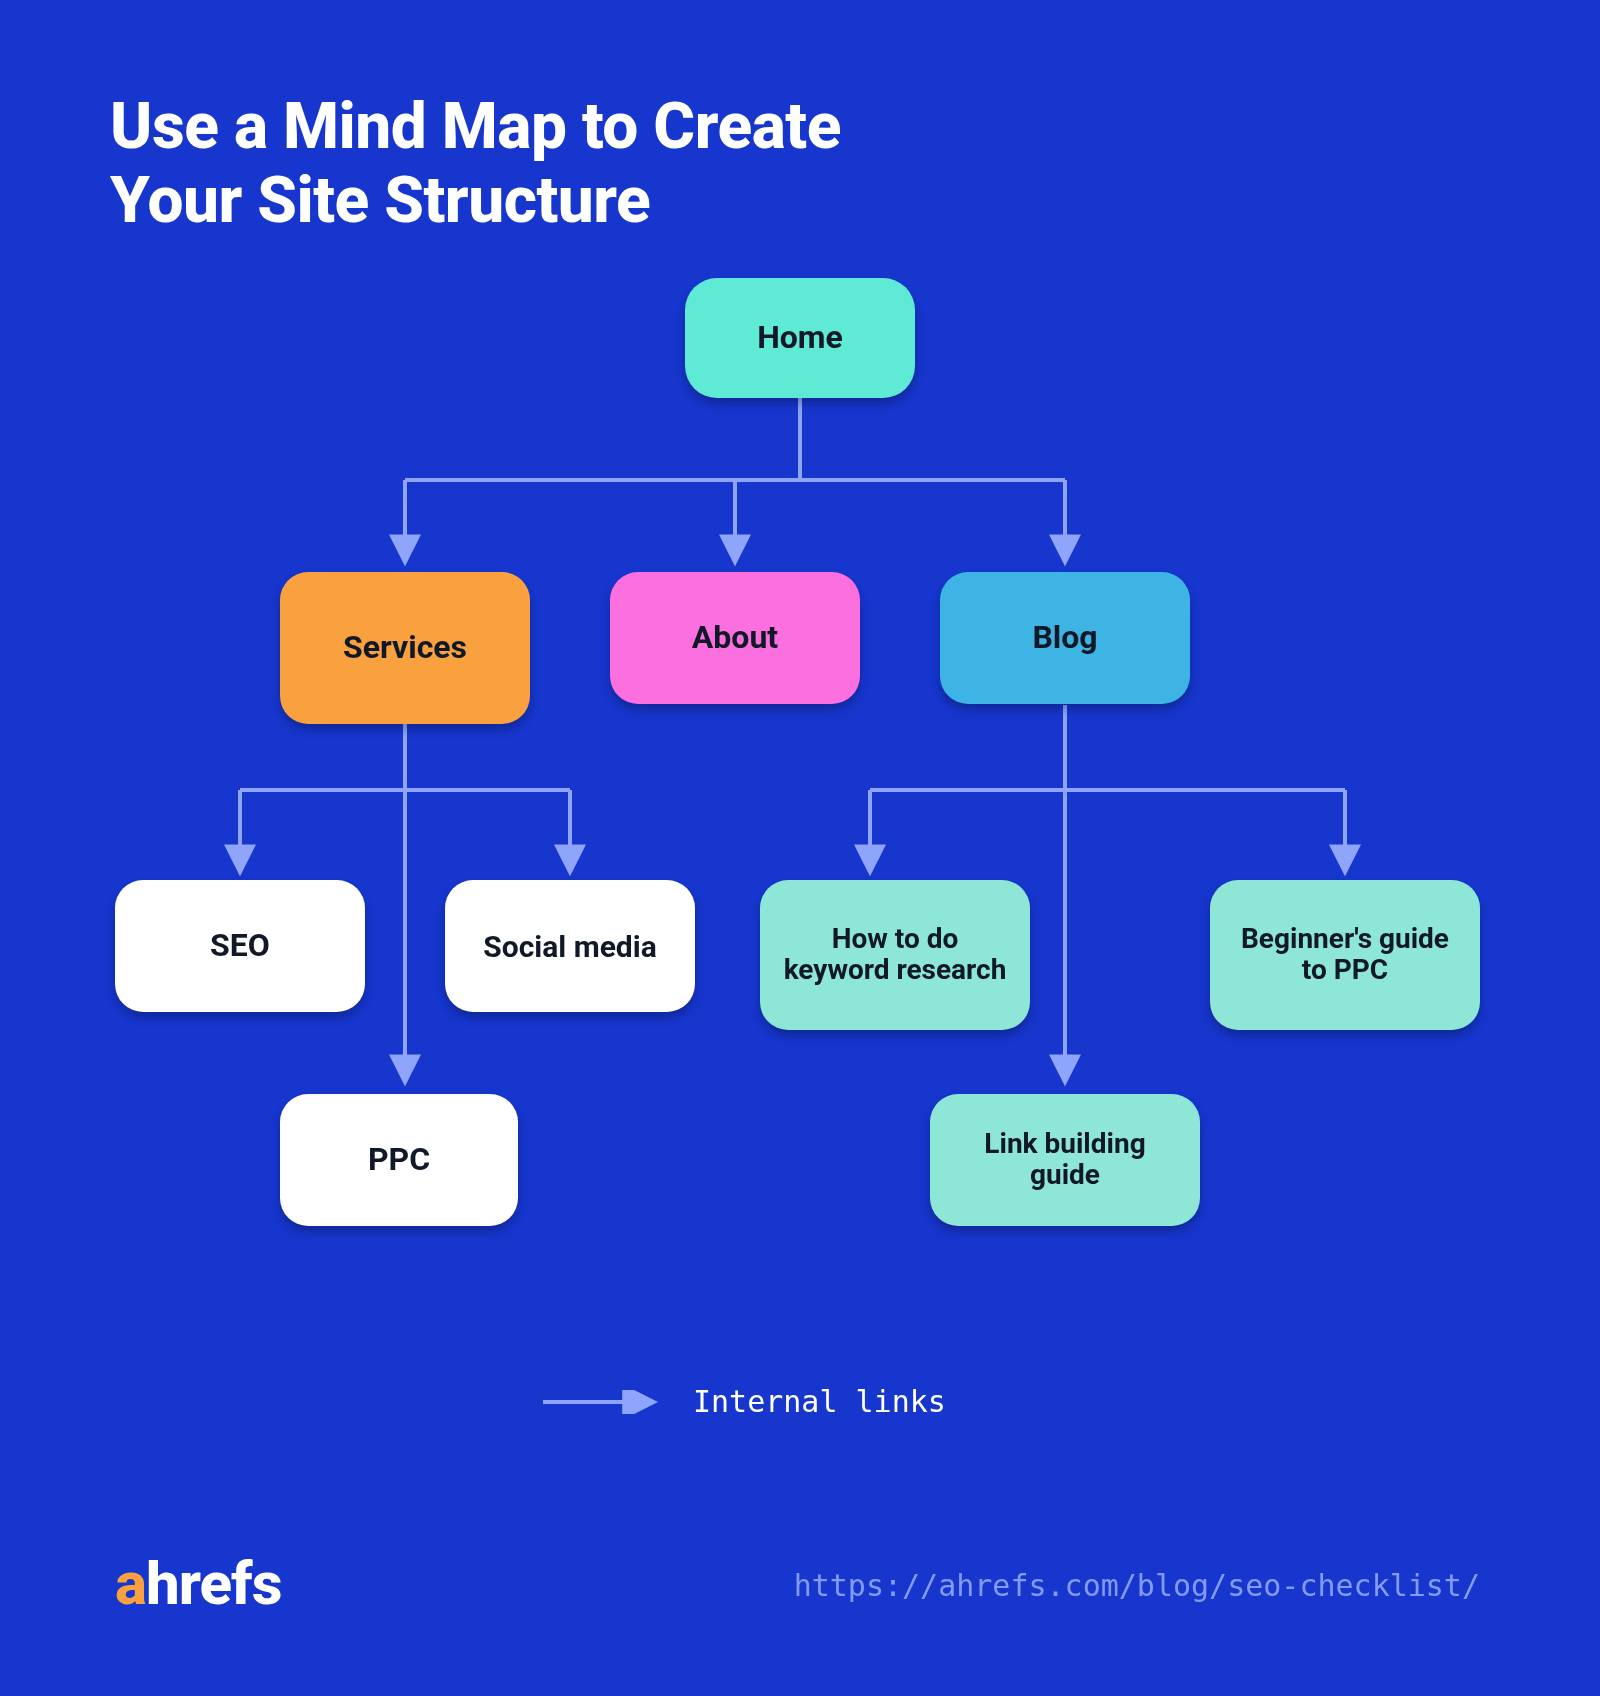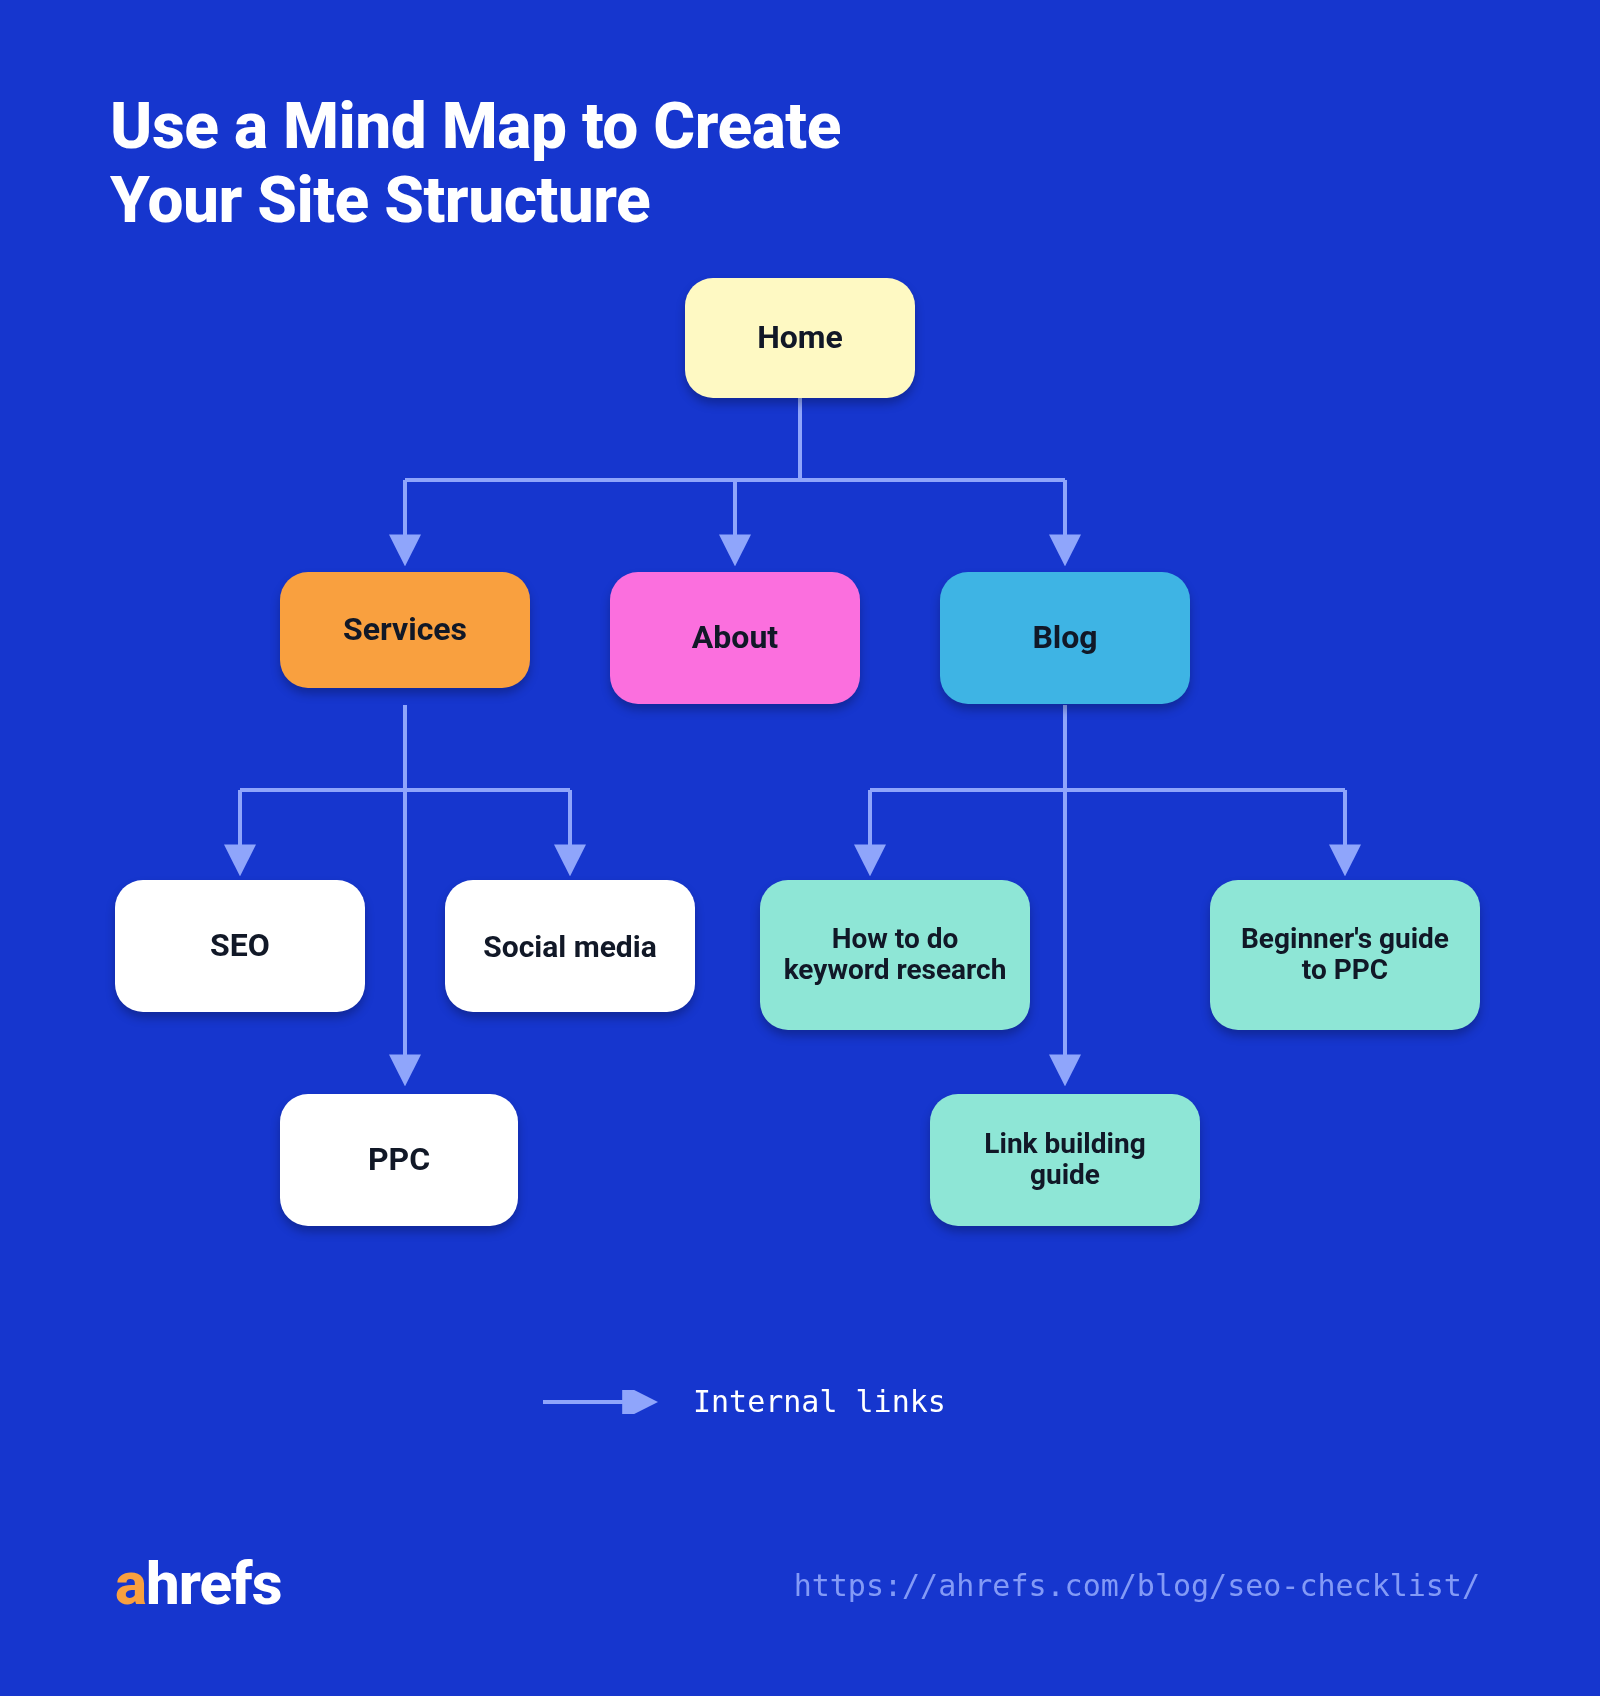--- a/index.html
+++ b/index.html
@@ -34,21 +34,21 @@
     align-items: center;
     justify-content: center;
     text-align: center;
     font-weight: 700;
     color: #111827;
     box-shadow: 0 6px 10px rgba(0,0,0,0.25);
     padding: 0 16px;
     box-sizing: border-box;
     line-height: 1.1;
   }
-  .node.home   { background: #fef9c3; }
+  .node.home   { background: #5eead4; border-radius: 32px; }
   .node.orange { background: #F9A03F; }
   .node.pink   { background: #FB6FDE; }
   .node.blue   { background: #3EB4E4; }
   .node.yellow { background: #ffffff; }
   .node.teal   { background: #8EE6D6; }
 
   svg.connectors {
     position: absolute;
     left: 0; top: 0;
     width: 1600px;
@@ -125,21 +125,21 @@
       <path d="M 1065 705 V 790"></path>
       <path d="M 870 790 H 1345"></path>
       <path d="M 870 790 V 870" marker-end="url(#arrow)"></path>
       <path d="M 1345 790 V 870" marker-end="url(#arrow)"></path>
       <path d="M 1065 790 V 1080" marker-end="url(#arrow)"></path>
     </g>
   </svg>
 
   <div class="node home" style="left:685px; top:278px; width:230px; height:120px; font-size:32px;">Home</div>
 
-  <div class="node orange" style="left:280px; top:572px; width:250px; height:116px; font-size:32px;">Services</div>
+  <div class="node orange" style="left:280px; top:572px; width:250px; height:152px; font-size:32px;">Services</div>
 
   <div class="node pink" style="left:610px; top:572px; width:250px; height:132px; font-size:32px;">About</div>
 
   <div class="node blue" style="left:940px; top:572px; width:250px; height:132px; font-size:32px;">Blog</div>
 
   <div class="node yellow" style="left:115px; top:880px; width:250px; height:132px; font-size:32px;">SEO</div>
 
   <div class="node yellow" style="left:445px; top:880px; width:250px; height:132px; font-size:30px;">Social media</div>
 
   <div class="node yellow" style="left:280px; top:1094px; width:238px; height:132px; font-size:32px;text-align:right;">PPC</div>

